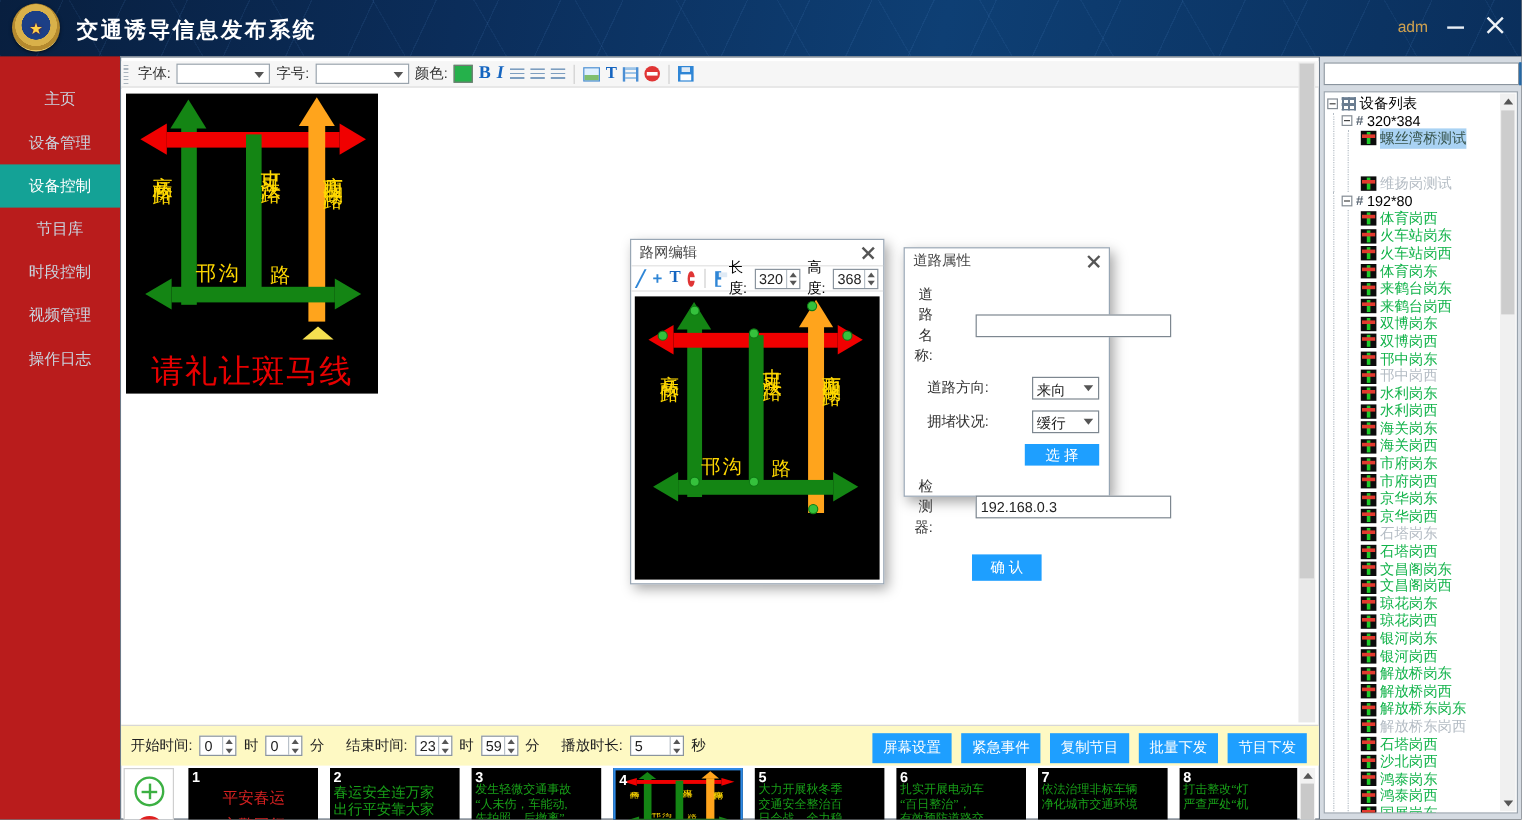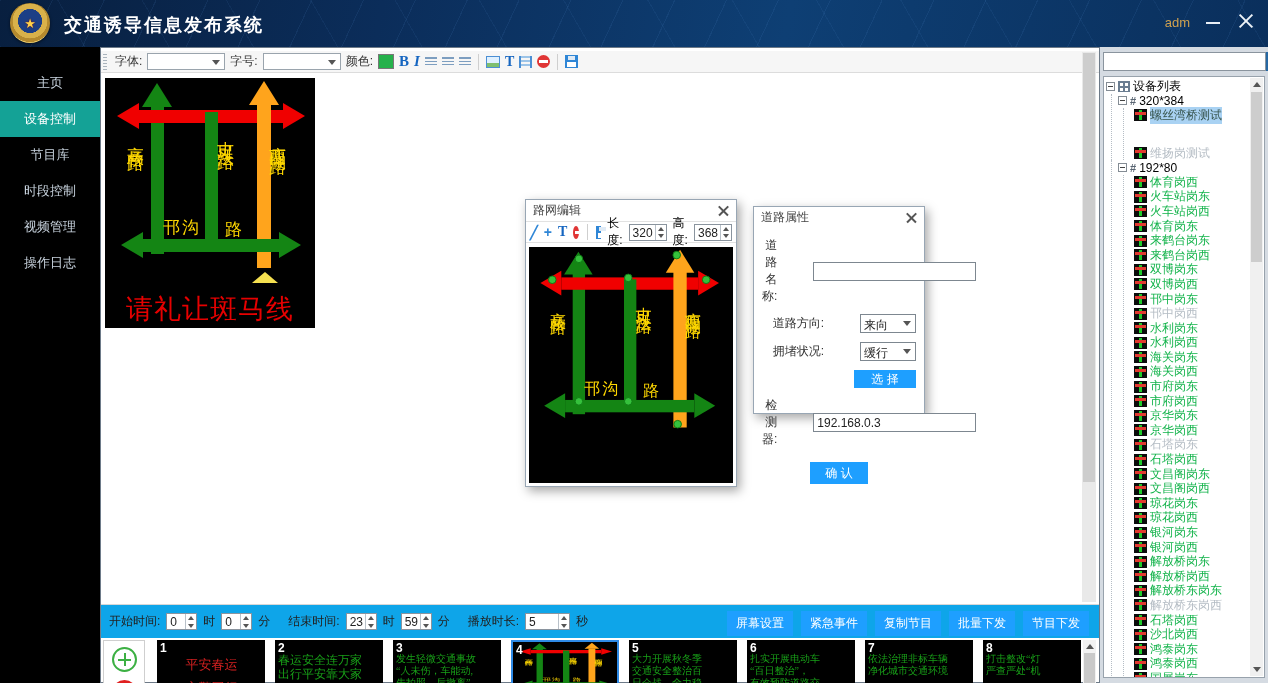--- a/index.html
+++ b/index.html
@@ -19,21 +19,21 @@
     box-shadow:0 1px 3px rgba(0,0,0,.6); display:flex; align-items:center; justify-content:center; }
   .badge .star { color:#ffd24a; font-size:13px; line-height:1; text-shadow:0 0 2px #7a1010; }
   .app-title { position:absolute; left:64px; top:13px; color:#fff; font-size:18px; font-weight:bold; letter-spacing:2px; }
   .hdr-user { position:absolute; right:78px; top:15px; color:#cfa14f; font-size:13px; }
   .win-min { position:absolute; right:48px; top:22px; width:14px; height:2px; background:#e8eef5; cursor:pointer; }
   .win-close { position:absolute; right:14px; top:13px; width:16px; height:16px; cursor:pointer; }
   .win-close i { position:absolute; left:-1px; top:7px; width:18px; height:2px; background:#eef3f8; }
   .win-close i:first-child { transform:rotate(45deg); } .win-close i:last-child { transform:rotate(-45deg); }
 
   
-  .sidebar { position:absolute; left:0; top:47px; width:100px; height:636px; background:#000000; }
+  .sidebar { position:absolute; left:0; top:47px; width:100px; height:636px; background:#b91c1c; }
   .side-item { height:36px; line-height:36px; text-align:center; color:#c9d4df; font-size:13px; cursor:pointer; }
   .side-item.active { background:#14a296; color:#fff; }
   .sidebar .pad { height:18px; }
 
   
   .main { position:absolute; left:100px; top:47px; width:1000px; height:636px; background:#fff; border:1px solid #6d7a88; }
 
   .edit-toolbar { position:absolute; left:0; top:3px; width:998px; height:22px; background:#f6f6f6;
     border-bottom:1px solid #dcdcdc; display:flex; align-items:center; gap:5px; padding-left:2px; color:#333; }
   .grip { width:4px; height:16px; margin-right:3px;
@@ -95,21 +95,21 @@
   .spin .ud i.dn::after { border-top:4px solid #555; }
 
   .rp-row { display:flex; align-items:center; margin:9px 8px 0 8px;gap:32px; }
   .rp-label { width:62px; text-align:right; color:#333; font-size:12px; margin-right:4px; }
   .rp-input { flex:1; height:19px; border:1px solid #7d8790; background:#fff; font-size:12px; padding:2px 3px; color:#222; }
   .selectbox { flex:1; height:19px; border:1px solid #7d8790; background:#fff; position:relative;
     font-size:12px; color:#222; padding:2px 3px; cursor:pointer; }
   .btn-blue { background:#1e9fff; color:#fff; border:none; font-size:12px; cursor:pointer; }
 
   
-  .ctrlbar { position:absolute; left:0; top:556px; width:998px; height:34px; background:#0ea5e9;
+  .ctrlbar { position:absolute; left:0; top:556px; width:998px; height:34px; background:#fef9c3;
     border-top:1px solid #d7d7d7; display:flex; align-items:center; gap:6px; padding-left:8px; color:#222; }
   .ctrlbar .lbl { font-size:12px; }
   .ctrl-btns { position:absolute; right:10px; top:6px; display:flex; gap:8px; }
   .ctrl-btns .btn-blue { padding:4px 9px; }
 
   
   .strip { position:absolute; left:0; top:590px; width:998px; height:38px; }
   .pm-box { position:absolute; left:2px; top:2px; width:42px; height:82px; background:#fff; border:1px solid #cfcfcf;
     display:flex; flex-direction:column; align-items:center; gap:8px; padding-top:6px; }
   .btn-add { width:25px; height:25px; border-radius:50%; border:2px solid #3cb043; position:relative; cursor:pointer; background:#fff; }
@@ -169,20 +169,21 @@
   <div class="win-close">
       <i></i>
       <i></i>
     </div>
 </div>
 
 <div class="sidebar">
   <div class="pad"></div>
   <div id="side-items">
       <div class="side-item">主页</div>
+      <div class="side-item">设备管理</div>
       <div class="side-item active">设备控制</div>
       <div class="side-item">节目库</div>
       <div class="side-item">时段控制</div>
       <div class="side-item">视频管理</div>
       <div class="side-item">操作日志</div>
     </div>
 </div>
 
 <div class="main">
 

